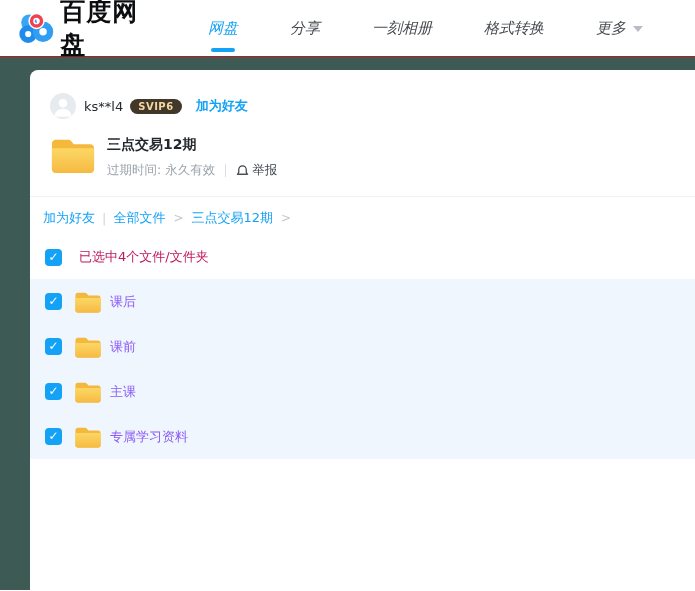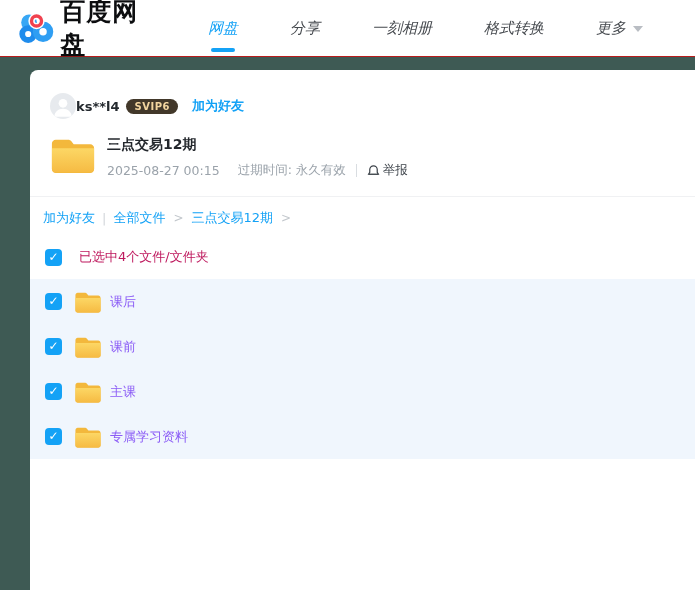--- a/index.html
+++ b/index.html
@@ -26,21 +26,21 @@
 
   
   .backdrop { position:relative; height:533px; background:#3e5a54; }
   .card { position:absolute; left:30px; top:13px; right:0; bottom:0;
     background:#fff; border-radius:8px 0 0 0; overflow:hidden; }
 
   
   .user-row { display:flex; align-items:center; margin:23px 0 0 20px; }
   .avatar { width:26px; height:26px; border-radius:50%; background:#e7eaee;
     display:flex; align-items:center; justify-content:center; overflow:hidden; }
-  .user-name { font-size:13px; font-weight:bold; color:#24292e; }
+  .user-name { font-size:13px; font-weight:normal; color:#24292e; margin-left:8px; }
   .vip-badge { margin-left:7px; background:#42382a; color:#f3d6a0;
     font-size:10px; font-weight:bold; padding:2px 8px;
     border-radius:9px; letter-spacing:.5px; }
   .add-friend { margin-left:14px; font-size:13px; font-weight:bold;
     color:#14a2f6; cursor:pointer; }
 
   
   .share-row { display:flex; align-items:flex-start; margin:15px 0 0 20px; }
   .folder-lg { width:46px; height:42px; flex:none; }
   .share-info { margin-left:11px; padding-top:2px; }
@@ -123,21 +123,20 @@
             <stop offset="0" stop-color="#fcd765"></stop>
               <stop offset="1" stop-color="#f6bb43"></stop>
           </linearGradient>
         </defs>
         <path d="M2 9c0-2.2 1.8-4 4-4h13c1.2 0 2.4.6 3.1 1.5l2.6 3.3H42c2.2 0 4 1.8 4 4v22c0 2.2-1.8 4-4 4H6c-2.2 0-4-1.8-4-4V9z" fill="#f3b83c"></path>
         <path d="M2 14h44v21c0 2.2-1.8 4-4 4H6c-2.2 0-4-1.8-4-4V14z" fill="url(#fg1)"></path>
       </svg>
       <div class="share-info">
         <div class="share-title">三点交易12期</div>
         <div class="share-meta">
-          <span class="share-date">2025-08-27 00:15</span>
           <span>过期时间: 永久有效</span>
           <span class="meta-sep"></span>
           <span class="report">
             <svg viewBox="0 0 16 16" width="13" height="13">
               <path d="M8 2.2a4.6 4.6 0 0 0-4.6 4.6v3.4L2 12.6h12l-1.4-2.4V6.8A4.6 4.6 0 0 0 8 2.2z" fill="none" stroke="#3d434a" stroke-width="1.5"></path>
               <path d="M2 12.6h12" stroke="#3d434a" stroke-width="1.5"></path>
             </svg>
             <span>举报</span>
           </span>
         </div>

